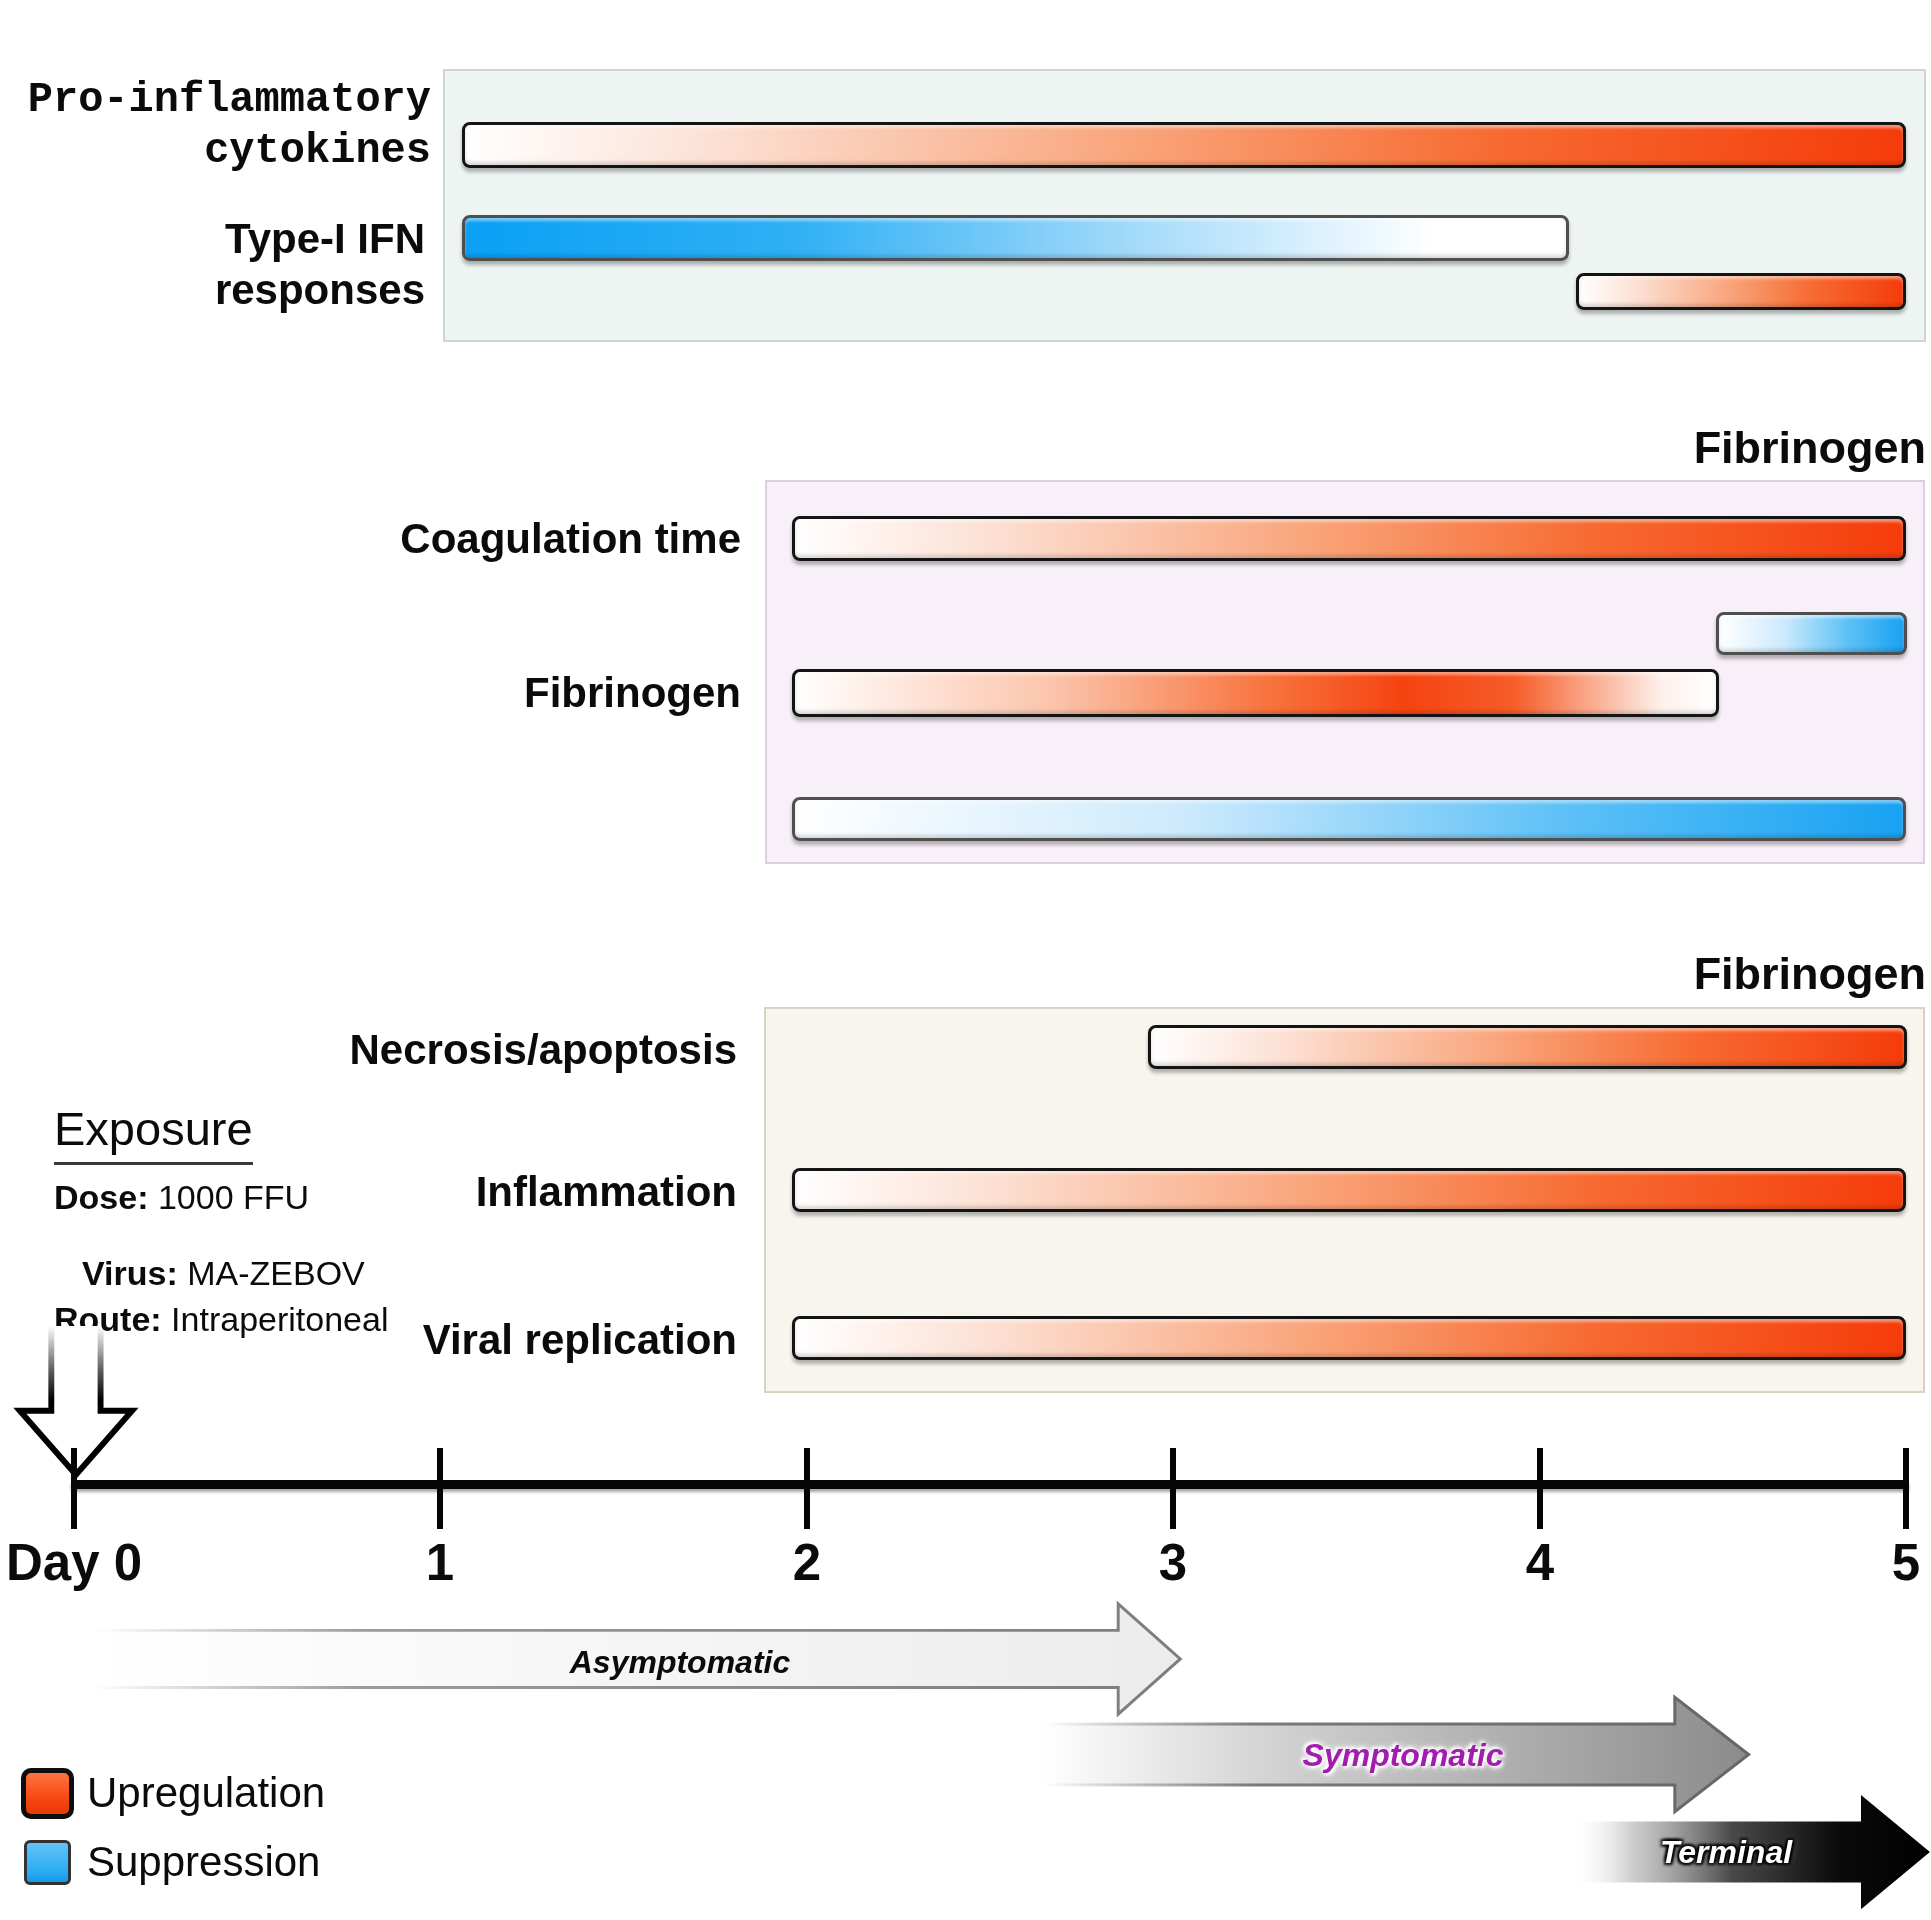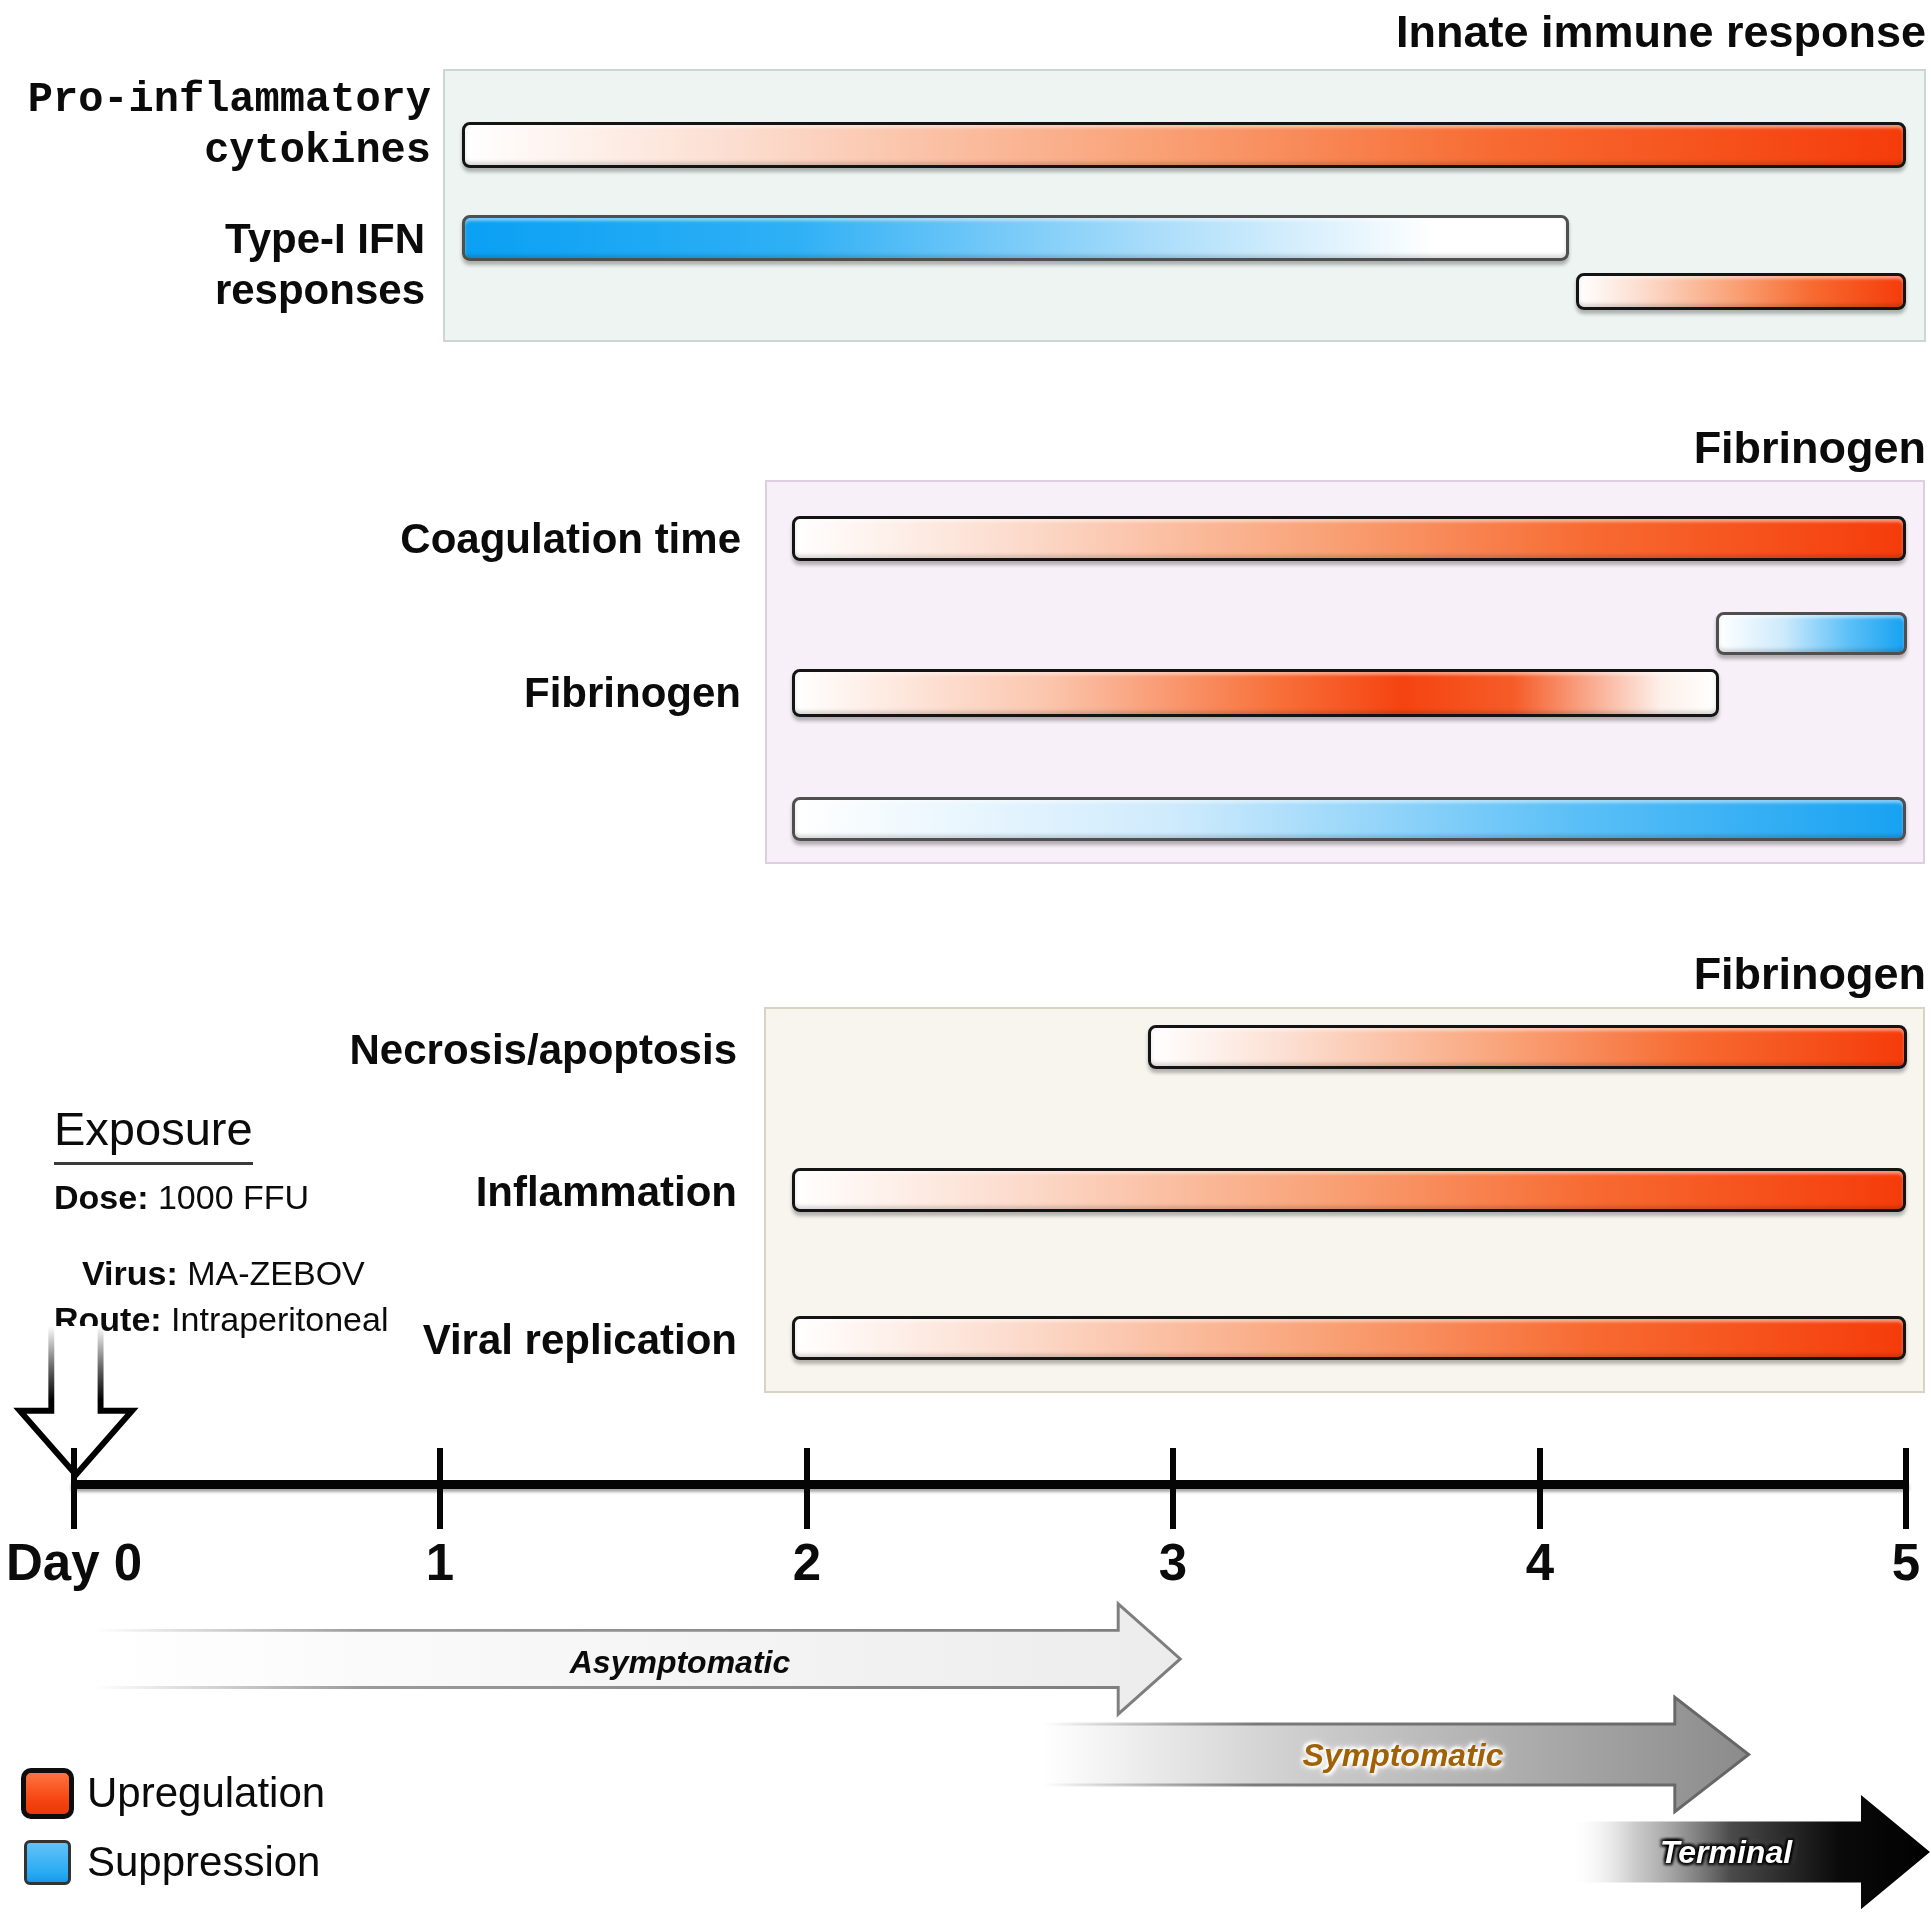--- a/index.html
+++ b/index.html
@@ -57,21 +57,21 @@
   #exp-line-2{top:199px;}
 
   
   #axis-line{position:absolute;left:71px;top:1480px;width:1838px;height:8.9px;background:#050505;border-radius:3px;box-shadow:0 3px 3px rgba(0,0,0,.35);}
   .tick{position:absolute;top:1448px;width:5.9px;height:81px;background:#050505;}
   .tick-label{position:absolute;top:1533px;transform:translateX(-50%);font-size:51px;font-weight:bold;white-space:nowrap;}
 
   
   .phase-label{position:absolute;transform:translate(-50%,-50%);font-size:32px;font-weight:bold;font-style:italic;white-space:nowrap;}
   #phase-asymptomatic{left:680px;top:1662px;color:#0b0b0b;}
-  #phase-symptomatic{left:1403px;top:1755px;color:#a16207;
+  #phase-symptomatic{left:1403px;top:1755px;color:#a21caf;
     text-shadow:0 0 5.9px #fff,0 0 9.9px #fff,2px 2px 3px #fff,-2px -2px 3px #fff;}
   #phase-terminal{left:1726px;top:1852px;color:#ffffff;
     text-shadow:2px 2px 3px #000,-2px -2px 3px #000,2px -2px 3px #000,-2px 2px 3px #000,0 0 7.9px rgba(255,255,255,.6);}
 
   
   .legend-swatch{position:absolute;box-sizing:border-box;}
   #legend-swatch-up{left:20.7px;top:1768px;width:53px;height:51px;border:5.9px solid #0d0d0d;border-radius:9.9px;
     background:linear-gradient(180deg,#fd7440 0%,#f5420e 70%,#e83a08 100%);}
   #legend-swatch-sup{left:23.6px;top:1840px;width:47px;height:45px;border:3px solid #333;border-radius:5.9px;
     background:linear-gradient(180deg,#63c3f8 0%,#29abf3 75%,#1699ec 100%);}
@@ -83,21 +83,20 @@
 </style>
 </head>
 <body>
 
 <div id="canvas">
 
   <div class="panel" id="panel-innate"></div>
   <div class="panel" id="panel-coagulation"></div>
   <div class="panel" id="panel-pathology"></div>
 
-  <div class="panel-title" id="title-innate">Innate immune response</div>
   <div class="panel-title" id="title-coagulation">Fibrinogen</div>
   <div class="panel-title" id="title-pathology">Fibrinogen</div>
 
   <div class="row-label" id="rl-proinflammatory">Pro-inflammatory
 cytokines</div>
   <div class="row-label" id="rl-ifn">Type-I IFN
 responses</div>
   <div class="row-label" id="rl-coagtime">Coagulation time</div>
   <div class="row-label" id="rl-fibrinogen">Fibrinogen</div>
   <div class="row-label" id="rl-necrosis">Necrosis/apoptosis</div>

